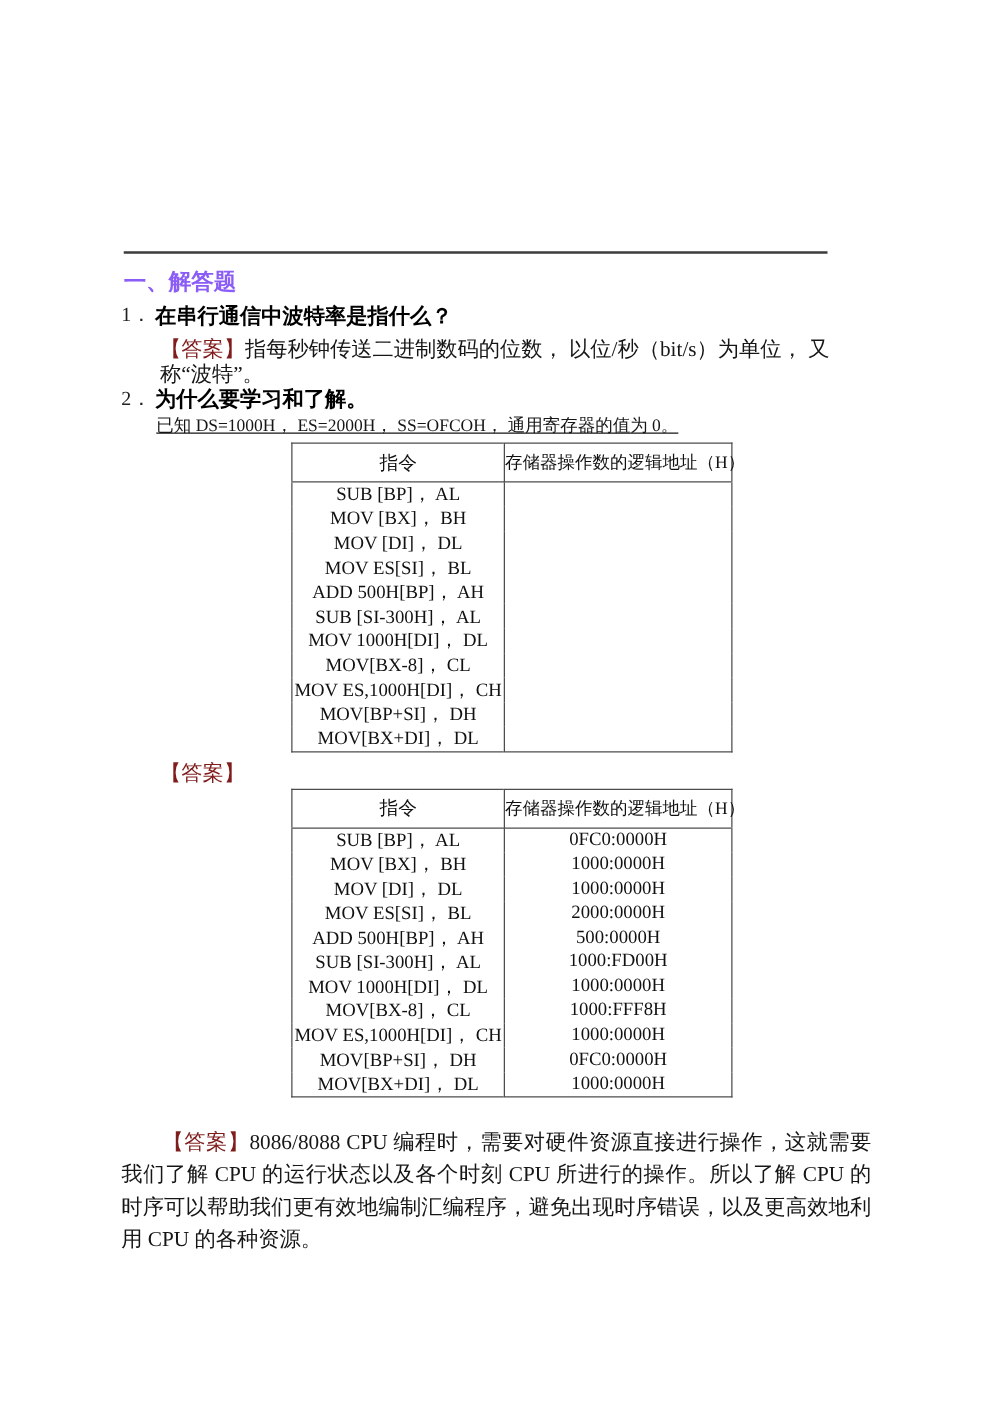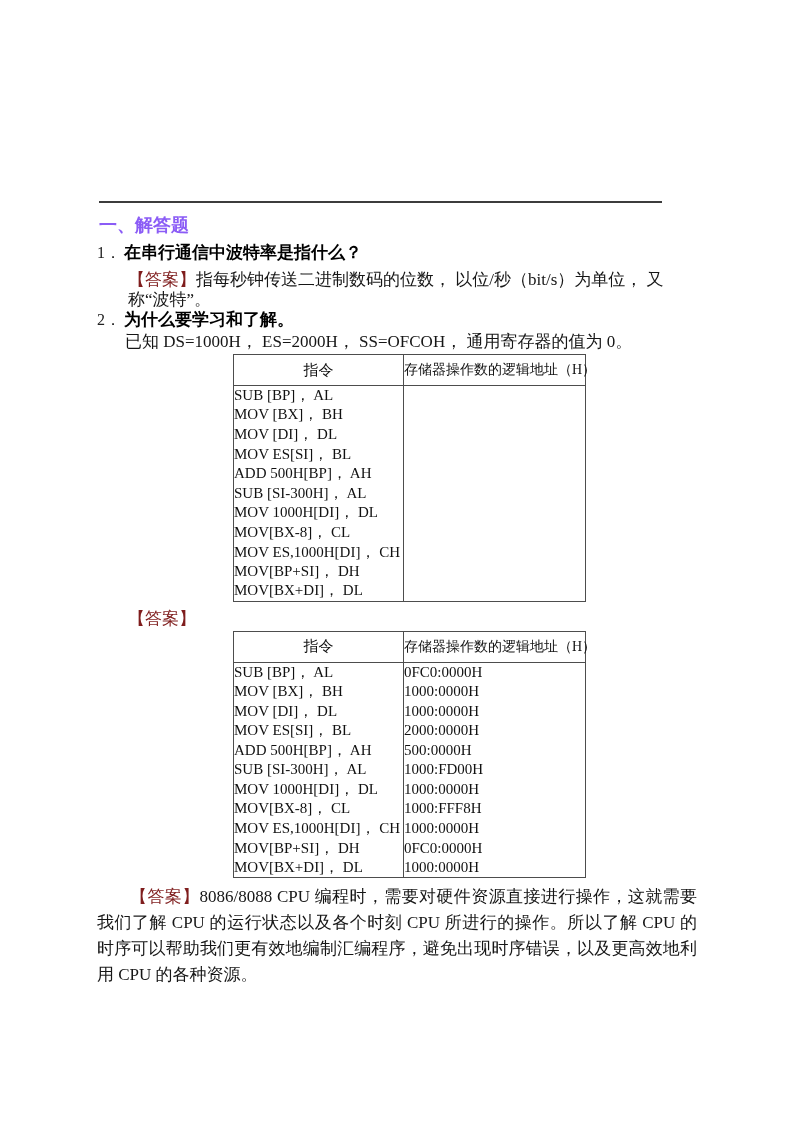--- a/index.html
+++ b/index.html
@@ -29,51 +29,51 @@
   .q-title {
     font-family: Liberation Serif, serif;
     font-weight: bold; font-size: 17px; line-height: 20px; color: #000;
   }
 
   .answer-line { margin-top: 7px; padding-left: 31px; height: 20px;
     font-size: 17px; line-height: 20px; }
   .ans-label { color: #7f1d1d; }
 
   .given-line { margin-top: 2px; padding-left: 28px; height: 20px;
-    font-size: 17px; line-height: 20px; }
+    font-size: 14px; line-height: 20px; text-decoration: underline; }
 
   .q2-block { margin-top: 20px; }
 
   .instr-table {
     margin: 2px 0 0 136px;
     border-collapse: collapse; table-layout: fixed;
     width: 352px;
     border: 1.5px solid #4d4d4d;
     font-size: 15px; color: #111;
   }
   .instr-table col.c1 { width: 170px; }
   .instr-table col.c2 { width: 182px; }
   .instr-table th {
     height: 31px; padding: 0; font-weight: normal; text-align: center;
     border-bottom: 1.4px solid #4d4d4d; white-space: nowrap;
   }
   .instr-table th.th-addr { font-size: 14px; }
   .instr-table td {
-    height: 19.6px; padding: 0; text-align: left; white-space: nowrap;
+    height: 19.6px; padding: 0; text-align: center; white-space: nowrap;
   }
   .instr-table th:first-child, .instr-table td:first-child {
     border-right: 1.4px solid #4d4d4d;
   }
 
   .ans-standalone { margin-top: 7px; padding-left: 31px; height: 20px;
     font-size: 17px; line-height: 20px; }
 
   .q3-block { margin-top: 18px; }
   .answer-para {
-    margin-top: 6px; width: 600px;
+    margin-top: 23px; width: 600px;
     font-size: 17px; line-height: 26px;
     text-align: justify; text-indent: 33px;
   }
 </style>
 </head>
 <body>
 
 <div class="page">
 
   <div class="rule"></div>

